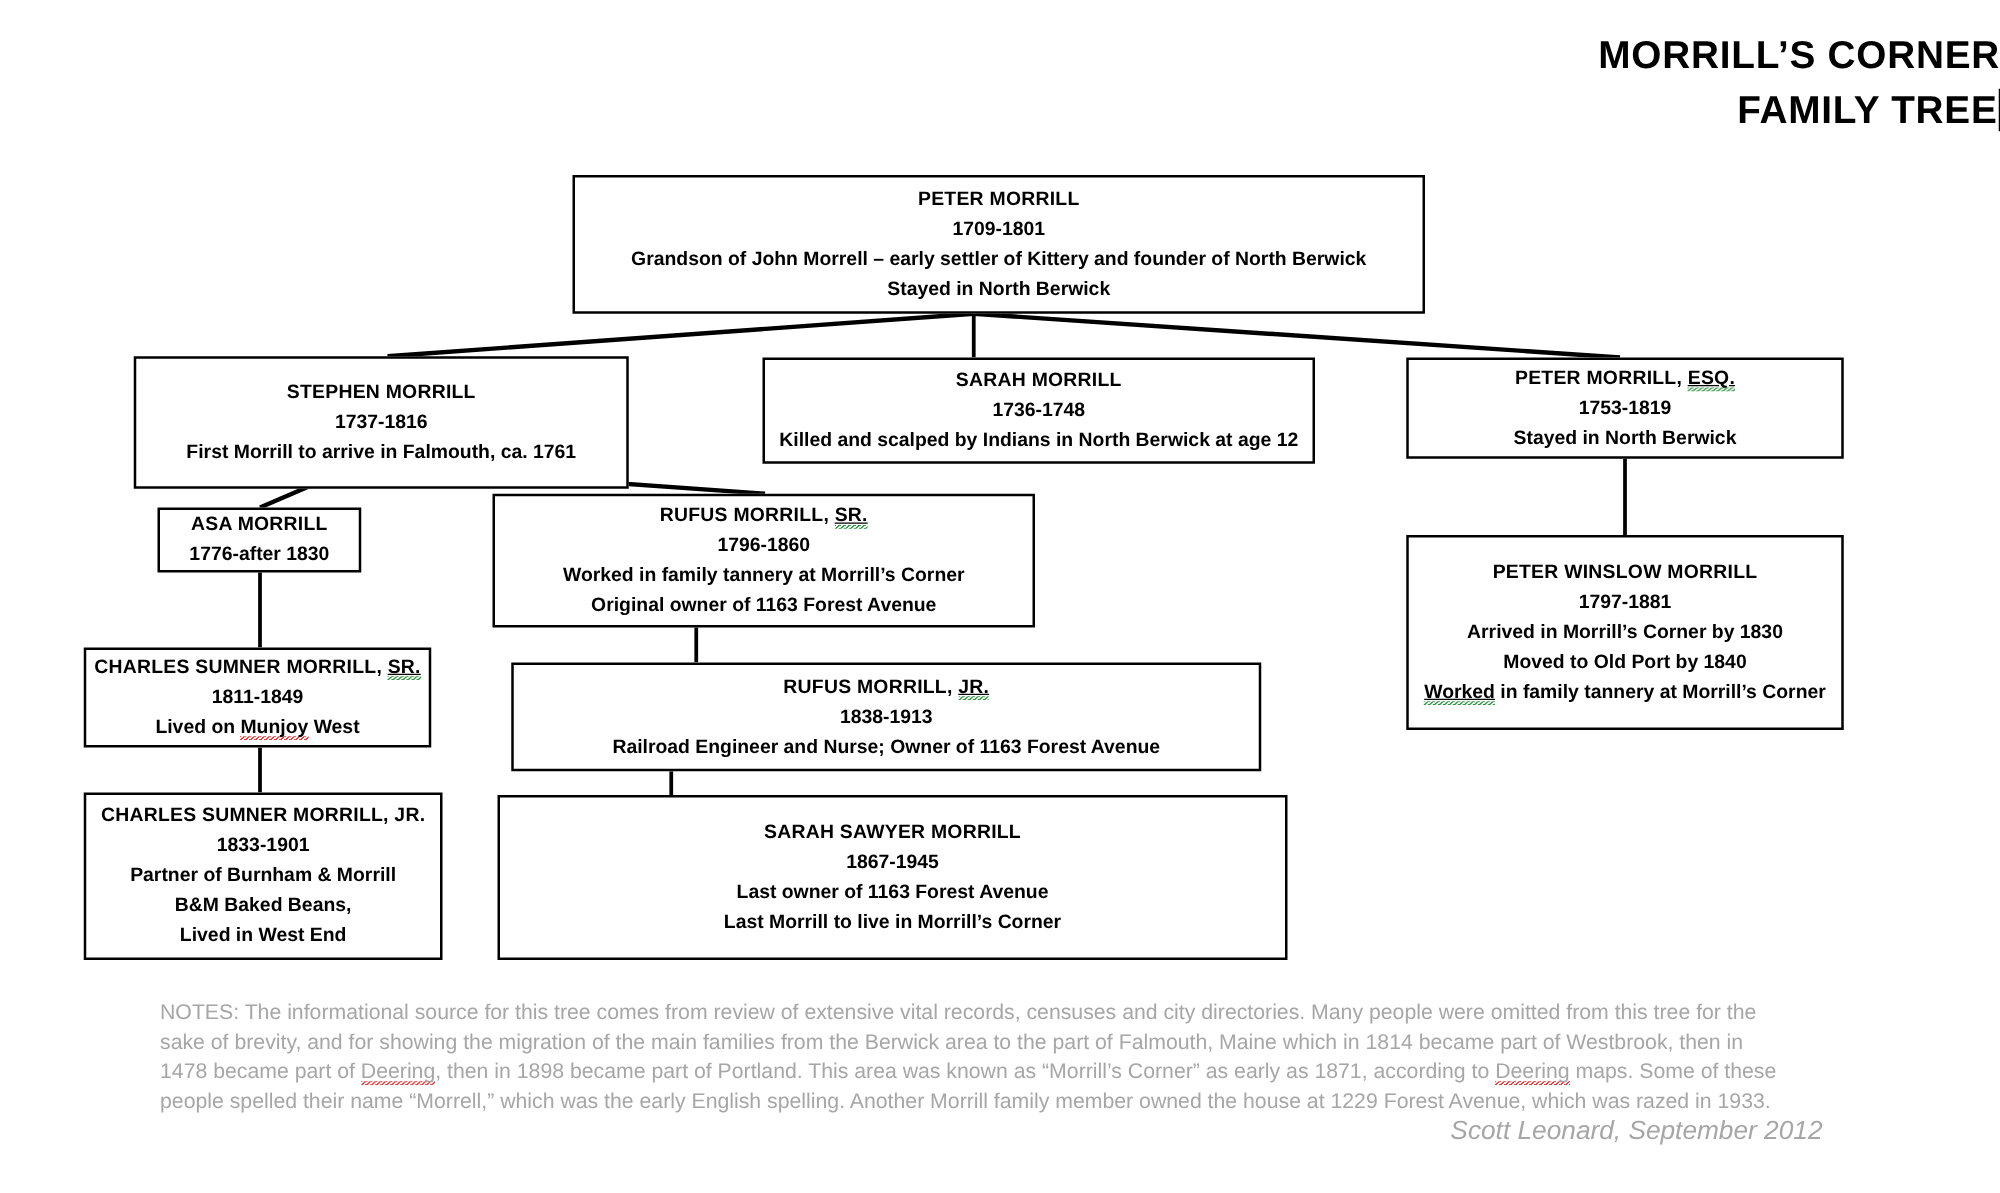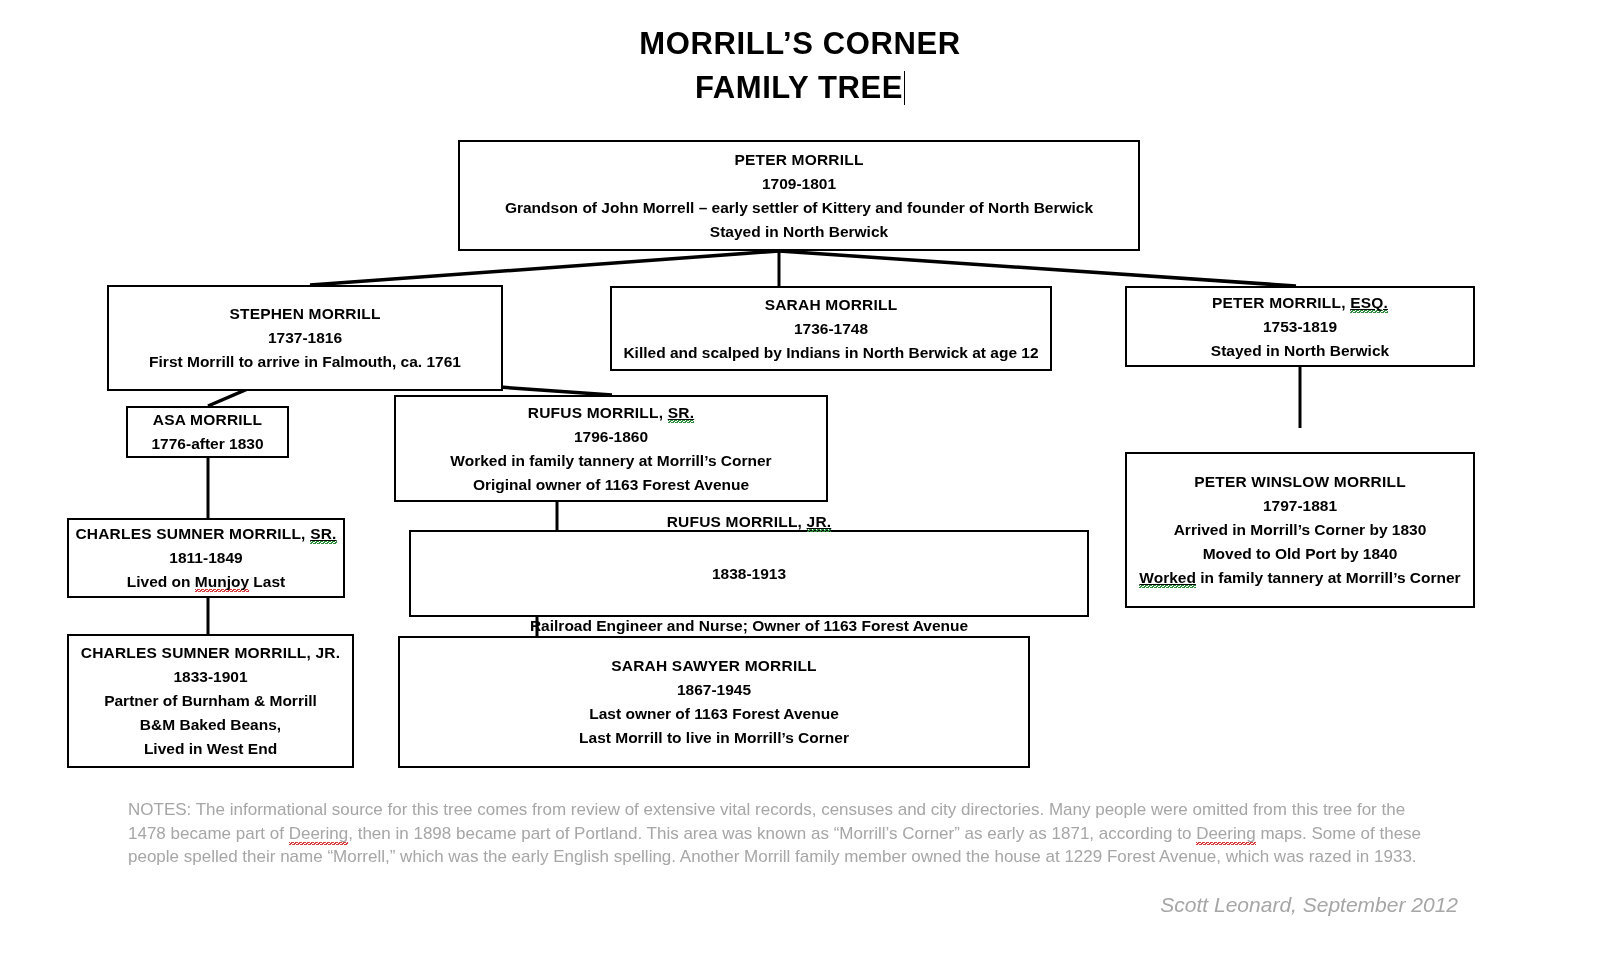--- a/index.html
+++ b/index.html
@@ -15,21 +15,21 @@
     font-family: "Liberation Sans", sans-serif;
     overflow: hidden;
   }
 
   
   #title-block {
     position: absolute;
     left: 0;
     top: 22px;
     width: 1600px;
-    text-align: center;
+    text-align: right;
   }
   .title-line {
     font-size: 31px;
     font-weight: bold;
     letter-spacing: .6px;
     color: #000;
     line-height: 44px;
     white-space: pre;
   }
   .caret {
@@ -180,35 +180,35 @@
     <div class="line">1776-after 1830</div>
   </div>
 
   <div class="node" style="left:394px; top:395px; width:434px; height:107px;">
     <div class="line name"><span>RUFUS MORRILL, </span><span class="sq-green">SR.</span></div>
     <div class="line">1796-1860</div>
     <div class="line">Worked in family tannery at Morrill’s Corner</div>
     <div class="line">Original owner of 1163 Forest Avenue</div>
   </div>
 
-  <div class="node" style="left:1125px; top:452px; width:350px; height:156px;">
+  <div class="node" style="left:1125px; top:428px; width:350px; height:156px;">
     <div class="line name">PETER WINSLOW MORRILL</div>
     <div class="line">1797-1881</div>
     <div class="line">Arrived in Morrill’s Corner by 1830</div>
     <div class="line">Moved to Old Port by 1840</div>
     <div class="line"><span class="sq-green">Worked</span><span> in family tannery at Morrill’s Corner</span></div>
   </div>
 
   <div class="node" style="left:67px; top:518px; width:278px; height:80px;">
     <div class="line name"><span>CHARLES SUMNER MORRILL, </span><span class="sq-green">SR.</span></div>
     <div class="line">1811-1849</div>
-    <div class="line"><span>Lived on </span><span class="sq-red">Munjoy</span><span> Last</span></div>
-  </div>
-
-  <div class="node" style="left:409px; top:530px; width:680px; height:87px;gap:28px;">
+    <div class="line"><span>Lived on </span><span class="sq-red">Munjoy</span><span> West</span></div>
+  </div>
+
+  <div class="node" style="left:409px; top:530px; width:600px; height:87px;">
     <div class="line name"><span>RUFUS MORRILL, </span><span class="sq-green">JR.</span></div>
     <div class="line">1838-1913</div>
     <div class="line">Railroad Engineer and Nurse; Owner of 1163 Forest Avenue</div>
   </div>
 
   <div class="node" style="left:67px; top:634px; width:287px; height:134px;">
     <div class="line name">CHARLES SUMNER MORRILL, JR.</div>
     <div class="line">1833-1901</div>
     <div class="line">Partner of Burnham &amp; Morrill</div>
     <div class="line">B&amp;M Baked Beans,</div>
@@ -217,19 +217,20 @@
 
   <div class="node" style="left:398px; top:636px; width:632px; height:132px;">
     <div class="line name">SARAH SAWYER MORRILL</div>
     <div class="line">1867-1945</div>
     <div class="line">Last owner of 1163 Forest Avenue</div>
     <div class="line">Last Morrill to live in Morrill’s Corner</div>
   </div>
 
   <div id="notes">
     <div class="nline">NOTES:  The informational source for this tree comes from review of extensive vital records, censuses and city directories.  Many people were omitted from this tree for the</div>
+    <div class="nline">sake of brevity, and for showing the migration of the main families from the Berwick area to the part of Falmouth, Maine which in 1814 became part of Westbrook, then in</div>
     <div class="nline"><span>1478 became part of </span><span class="sq-red">Deering</span><span>, then in 1898 became part of Portland.  This area was known as “Morrill’s Corner” as early as 1871, according to </span><span class="sq-red">Deering</span><span> maps.  Some of these</span></div>
     <div class="nline">people spelled their name “Morrell,” which was the early English spelling.  Another Morrill family member owned the house at 1229 Forest Avenue, which was razed in 1933.</div>
   </div>
 
   <div id="signature">Scott Leonard, September 2012</div>
 
 </div>
 
 </body></html>

